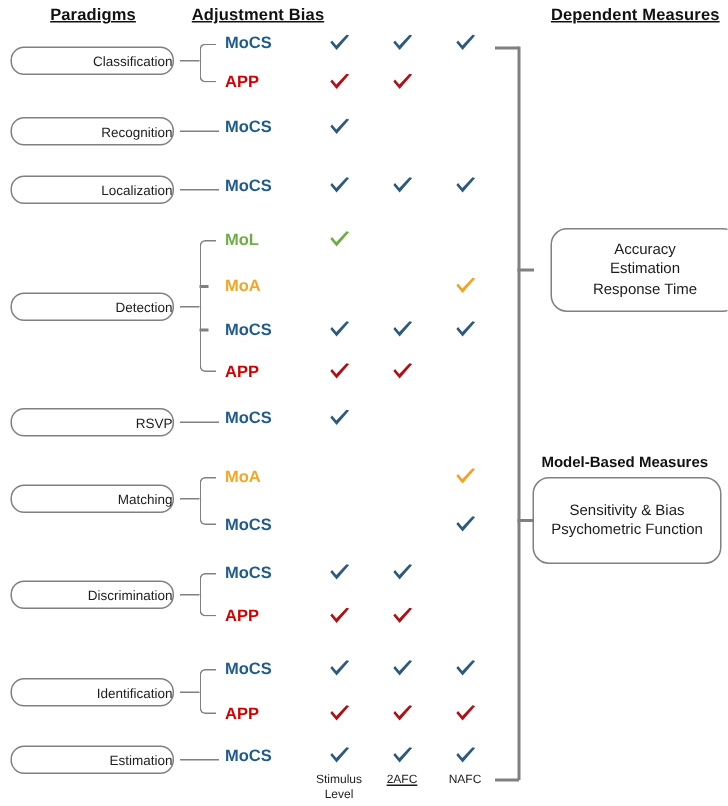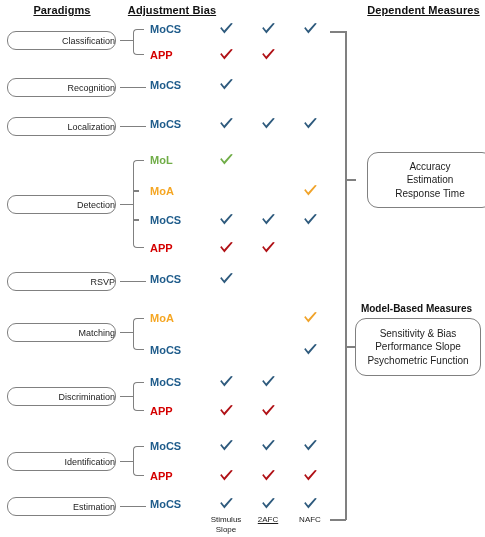--- a/index.html
+++ b/index.html
@@ -310,37 +310,36 @@
         <svg viewBox="0 0 17 15">
           <path d="M2.2 7.3 L6.4 12.4 L14.8 2.6 L13.0 2.1 L6.2 9.4 L3.4 6.0 Z" fill="#2E5A7D"></path>
         </svg>
       </div>
       <div class="chk" style="left:302px;top:496px;">
         <svg viewBox="0 0 17 15">
           <path d="M2.2 7.3 L6.4 12.4 L14.8 2.6 L13.0 2.1 L6.2 9.4 L3.4 6.0 Z" fill="#2E5A7D"></path>
         </svg>
       </div>
       <div class="rlab" style="left:200px;width:52px;top:515px;">Stimulus
-Slope</div>
+Level</div>
       <div class="rlab" style="left:242px;width:52px;top:515px;text-decoration:underline;">2AFC</div>
       <div class="rlab" style="left:284px;width:52px;top:515px;">NAFC</div>
       <div class="ln h" style="left:330px;top:519px;width:16px;"></div>
       <div class="ln h" style="left:330px;top:31px;width:16px;"></div>
     </div>
 
   <div class="spine" style="left:345px;top:31px;height:489px;"></div>
 
   <div class="mbox" style="left:367px;width:126px;top:152px;height:56px;">
     <div>Accuracy</div>
     <div>Estimation</div>
     <div>Response Time</div>
   </div>
   <div class="ln h" style="left:345px;top:179px;width:11px;"></div>
 
   <div class="mtitle" style="left:350px;width:133px;top:303px;">Model-Based Measures</div>
   <div class="mbox" style="left:355px;width:126px;top:318px;height:58px;">
     <div>Sensitivity &amp; Bias</div>
-    <div>Performance Slope</div>
     <div>Psychometric Function</div>
   </div>
   <div class="ln h" style="left:345px;top:346px;width:11px;"></div>
 
 </div>
 
 </body></html>

